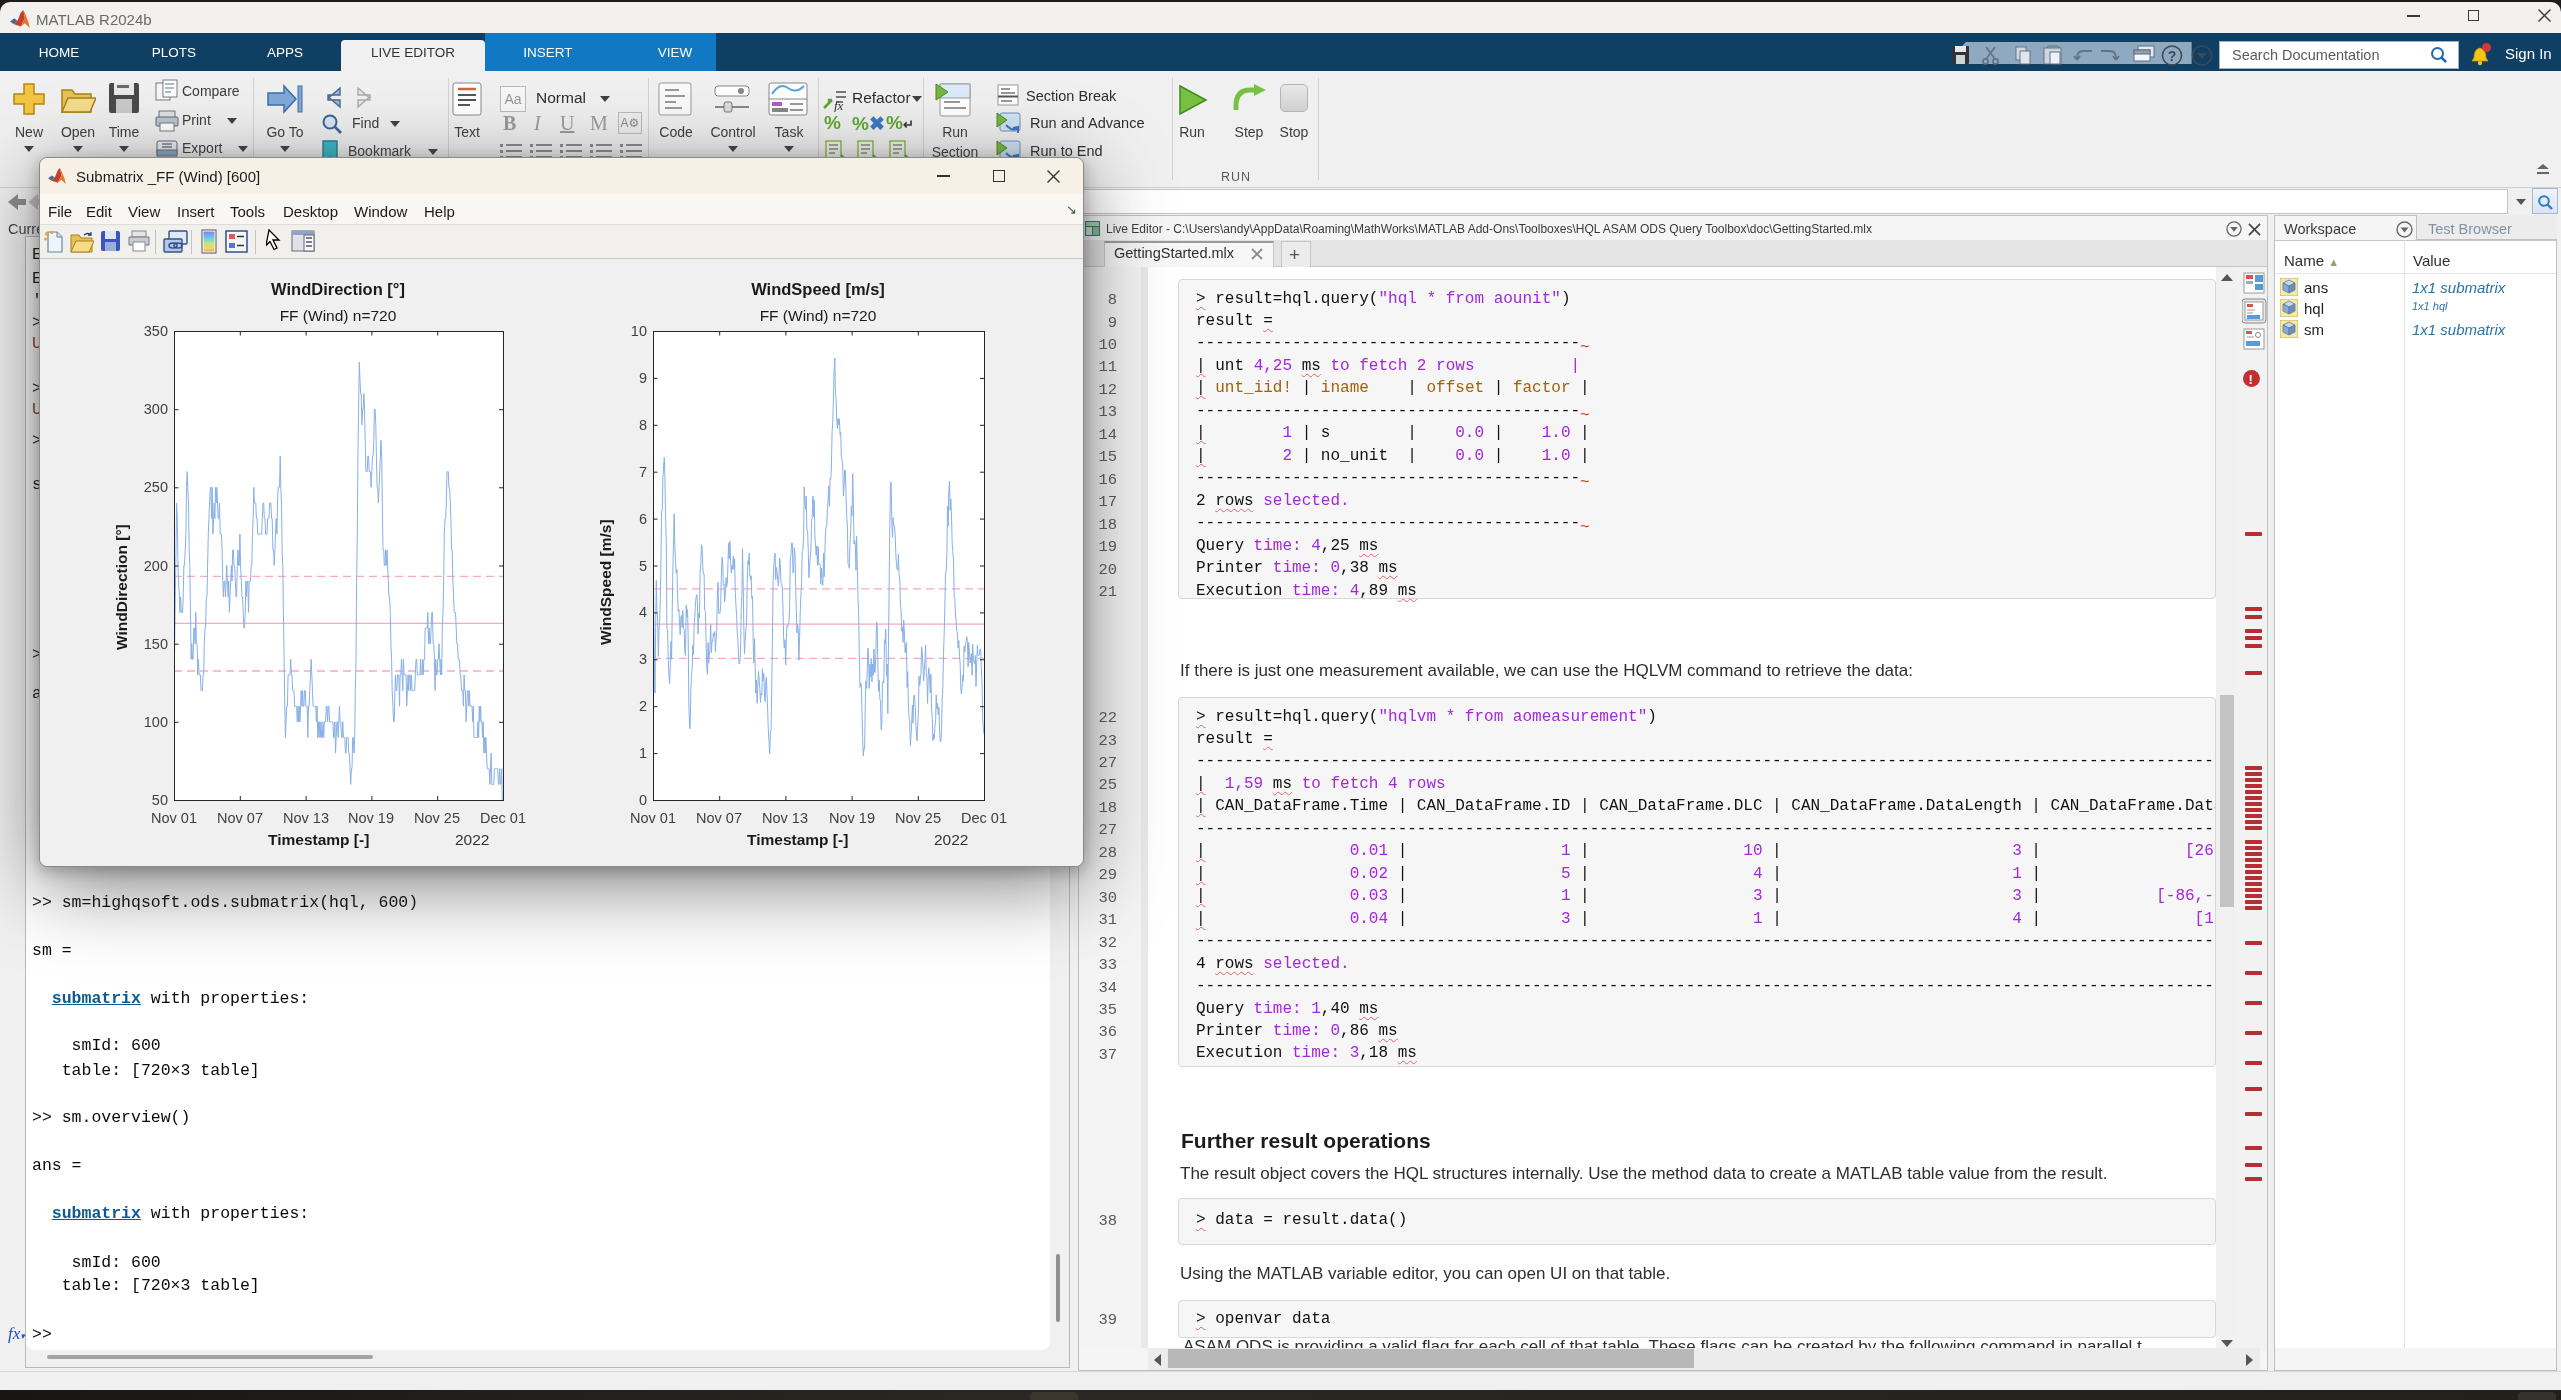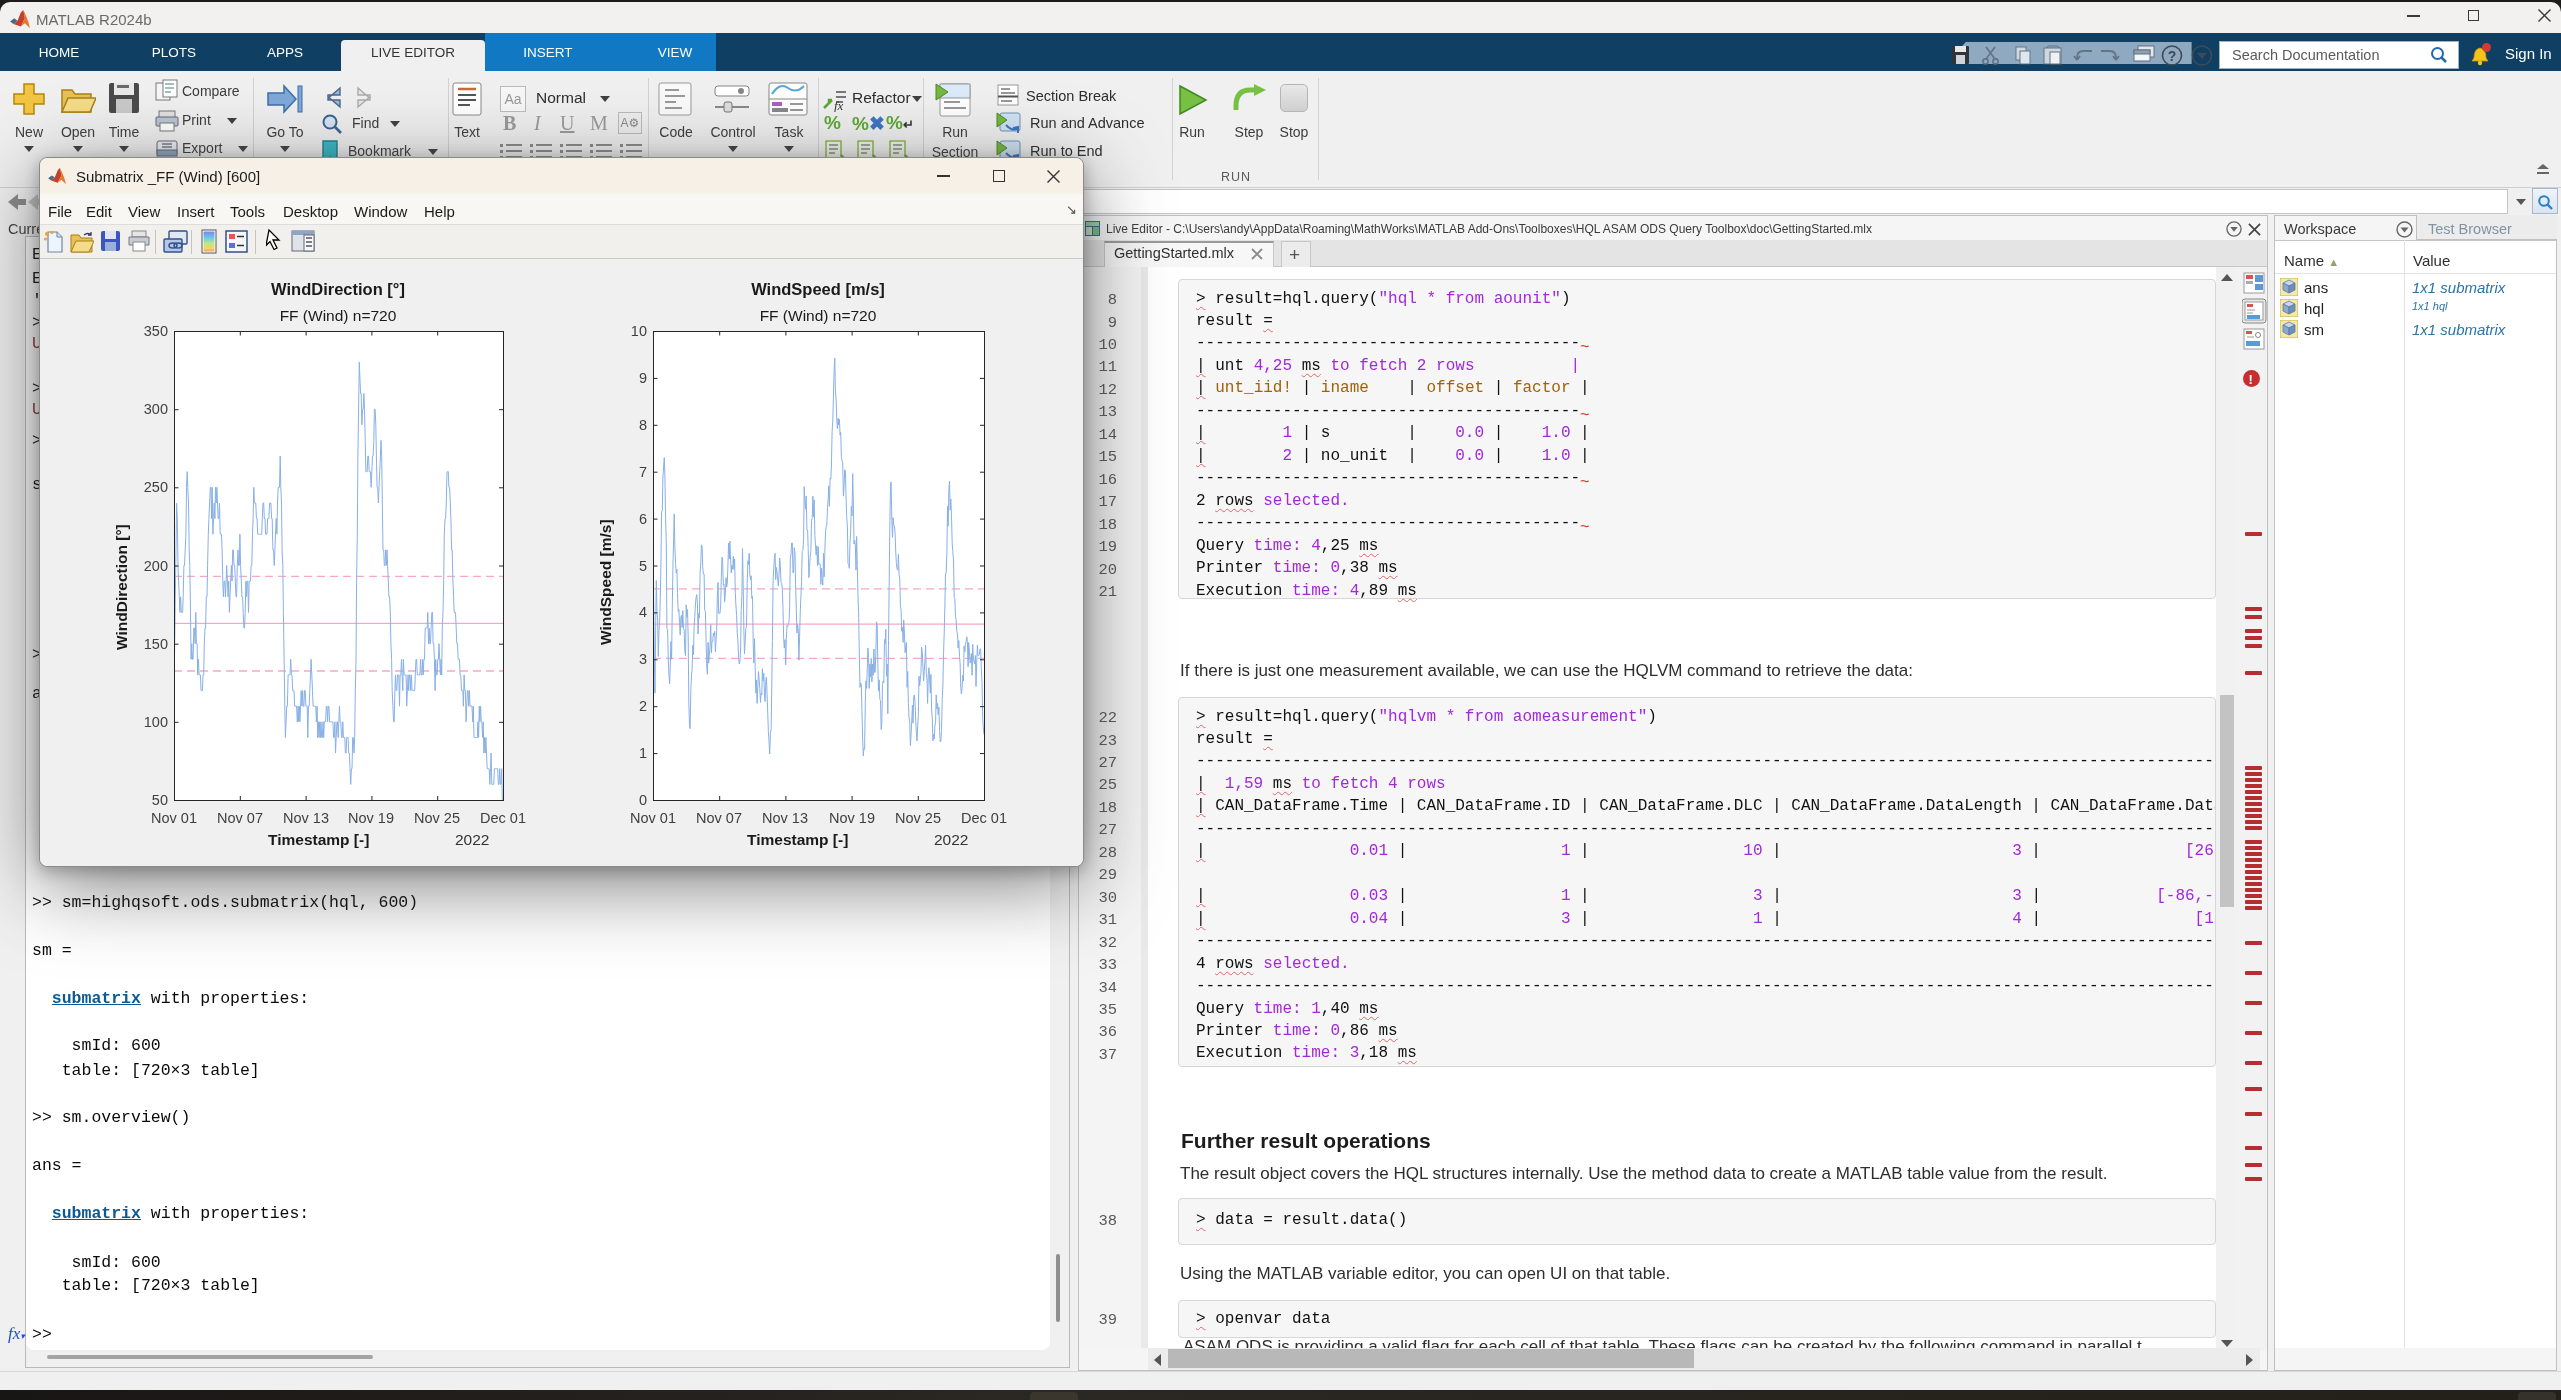--- a/index.html
+++ b/index.html
@@ -548,20 +548,21 @@
 <div class="ln" style="left:1077px;top:1023.4px">36</div>
 <div class="ln" style="left:1077px;top:1045.9px">37</div>
 <div class="abs" style="left:1179px;top:698px;width:1036px;height:368px;overflow:hidden">
 <div class="codeline" style="left:17px;top:9.5px"><span class="sq">&gt;</span> result=hql.query(<span class="purple">"hqlvm * from aomeasurement"</span>)</div>
 <div class="codeline" style="left:17px;top:32.0px">result <span class="sq">=</span></div>
 <div class="codeline" style="left:17px;top:54.4px">----------------------------------------------------------------------------------------------------------</div>
 <div class="codeline" style="left:17px;top:76.9px"><span class="sq">|</span>  <span class="purple">1,59</span> <span class="sq">ms</span> <span class="purple">to fetch 4 rows</span></div>
 <div class="codeline" style="left:17px;top:99.3px"><span class="sq">|</span> CAN_DataFrame.Time | CAN_DataFrame.ID | CAN_DataFrame.DLC | CAN_DataFrame.DataLength | CAN_DataFrame.DataBytes</div>
 <div class="codeline" style="left:17px;top:121.8px">----------------------------------------------------------------------------------------------------------</div>
 <div class="codeline" style="left:17px;top:144.3px"><span class="sq">|</span>               <span class="purple">0.01</span> |                <span class="purple">1</span> |                <span class="purple">10</span> |                        <span class="purple">3</span> |               <span class="purple">[26,</span></div>
+<div class="codeline" style="left:17px;top:166.7px"><span class="sq">|</span>               <span class="purple">0.02</span> |                <span class="purple">5</span> |                 <span class="purple">4</span> |                        <span class="purple">1</span> |</div>
 <div class="codeline" style="left:17px;top:189.2px"><span class="sq">|</span>               <span class="purple">0.03</span> |                <span class="purple">1</span> |                 <span class="purple">3</span> |                        <span class="purple">3</span> |            <span class="purple">[-86,-6</span></div>
 <div class="codeline" style="left:17px;top:211.6px"><span class="sq">|</span>               <span class="purple">0.04</span> |                <span class="purple">3</span> |                 <span class="purple">1</span> |                        <span class="purple">4</span> |                <span class="purple">[1,</span></div>
 <div class="codeline" style="left:17px;top:234.1px">----------------------------------------------------------------------------------------------------------</div>
 <div class="codeline" style="left:17px;top:256.6px">4 <span class="sq">rows</span> <span class="purple">selected.</span></div>
 <div class="codeline" style="left:17px;top:279.0px">----------------------------------------------------------------------------------------------------------</div>
 <div class="codeline" style="left:17px;top:301.5px">Query <span class="purple">time:</span> <span class="purple">1</span>,40 <span class="sq">ms</span></div>
 <div class="codeline" style="left:17px;top:323.9px">Printer <span class="purple">time:</span> <span class="purple">0</span>,86 <span class="sq">ms</span></div>
 <div class="codeline" style="left:17px;top:346.4px">Execution <span class="purple">time:</span> <span class="purple">3</span>,18 <span class="sq">ms</span></div>
 </div>
 <div class="abs" style="left:1181px;top:1129px;font-size:21px;font-weight:bold;color:#1c1c1c">Further result operations</div>

